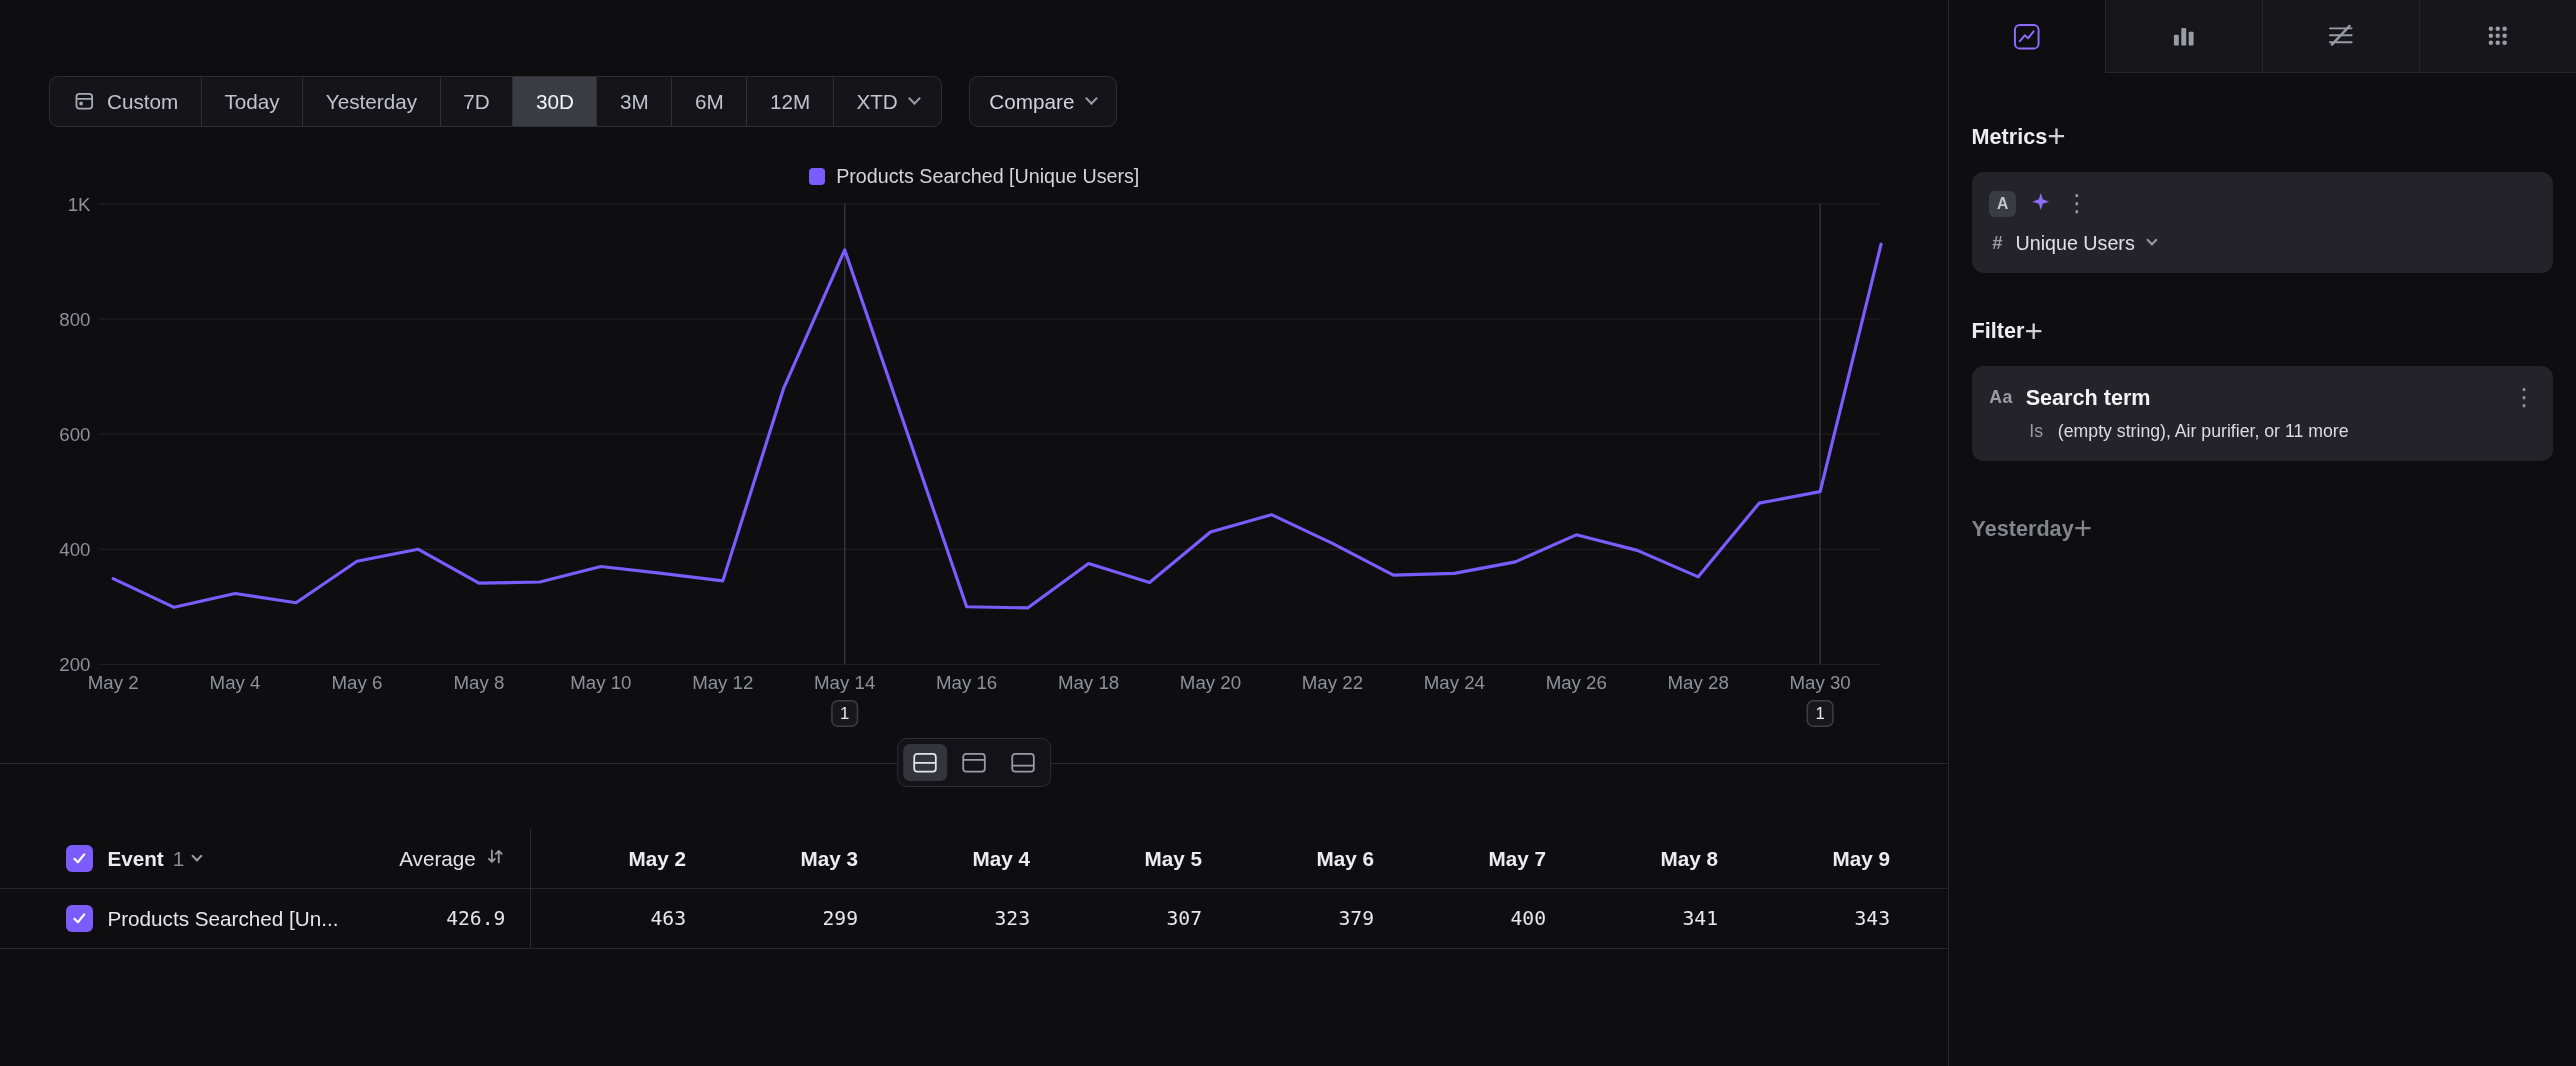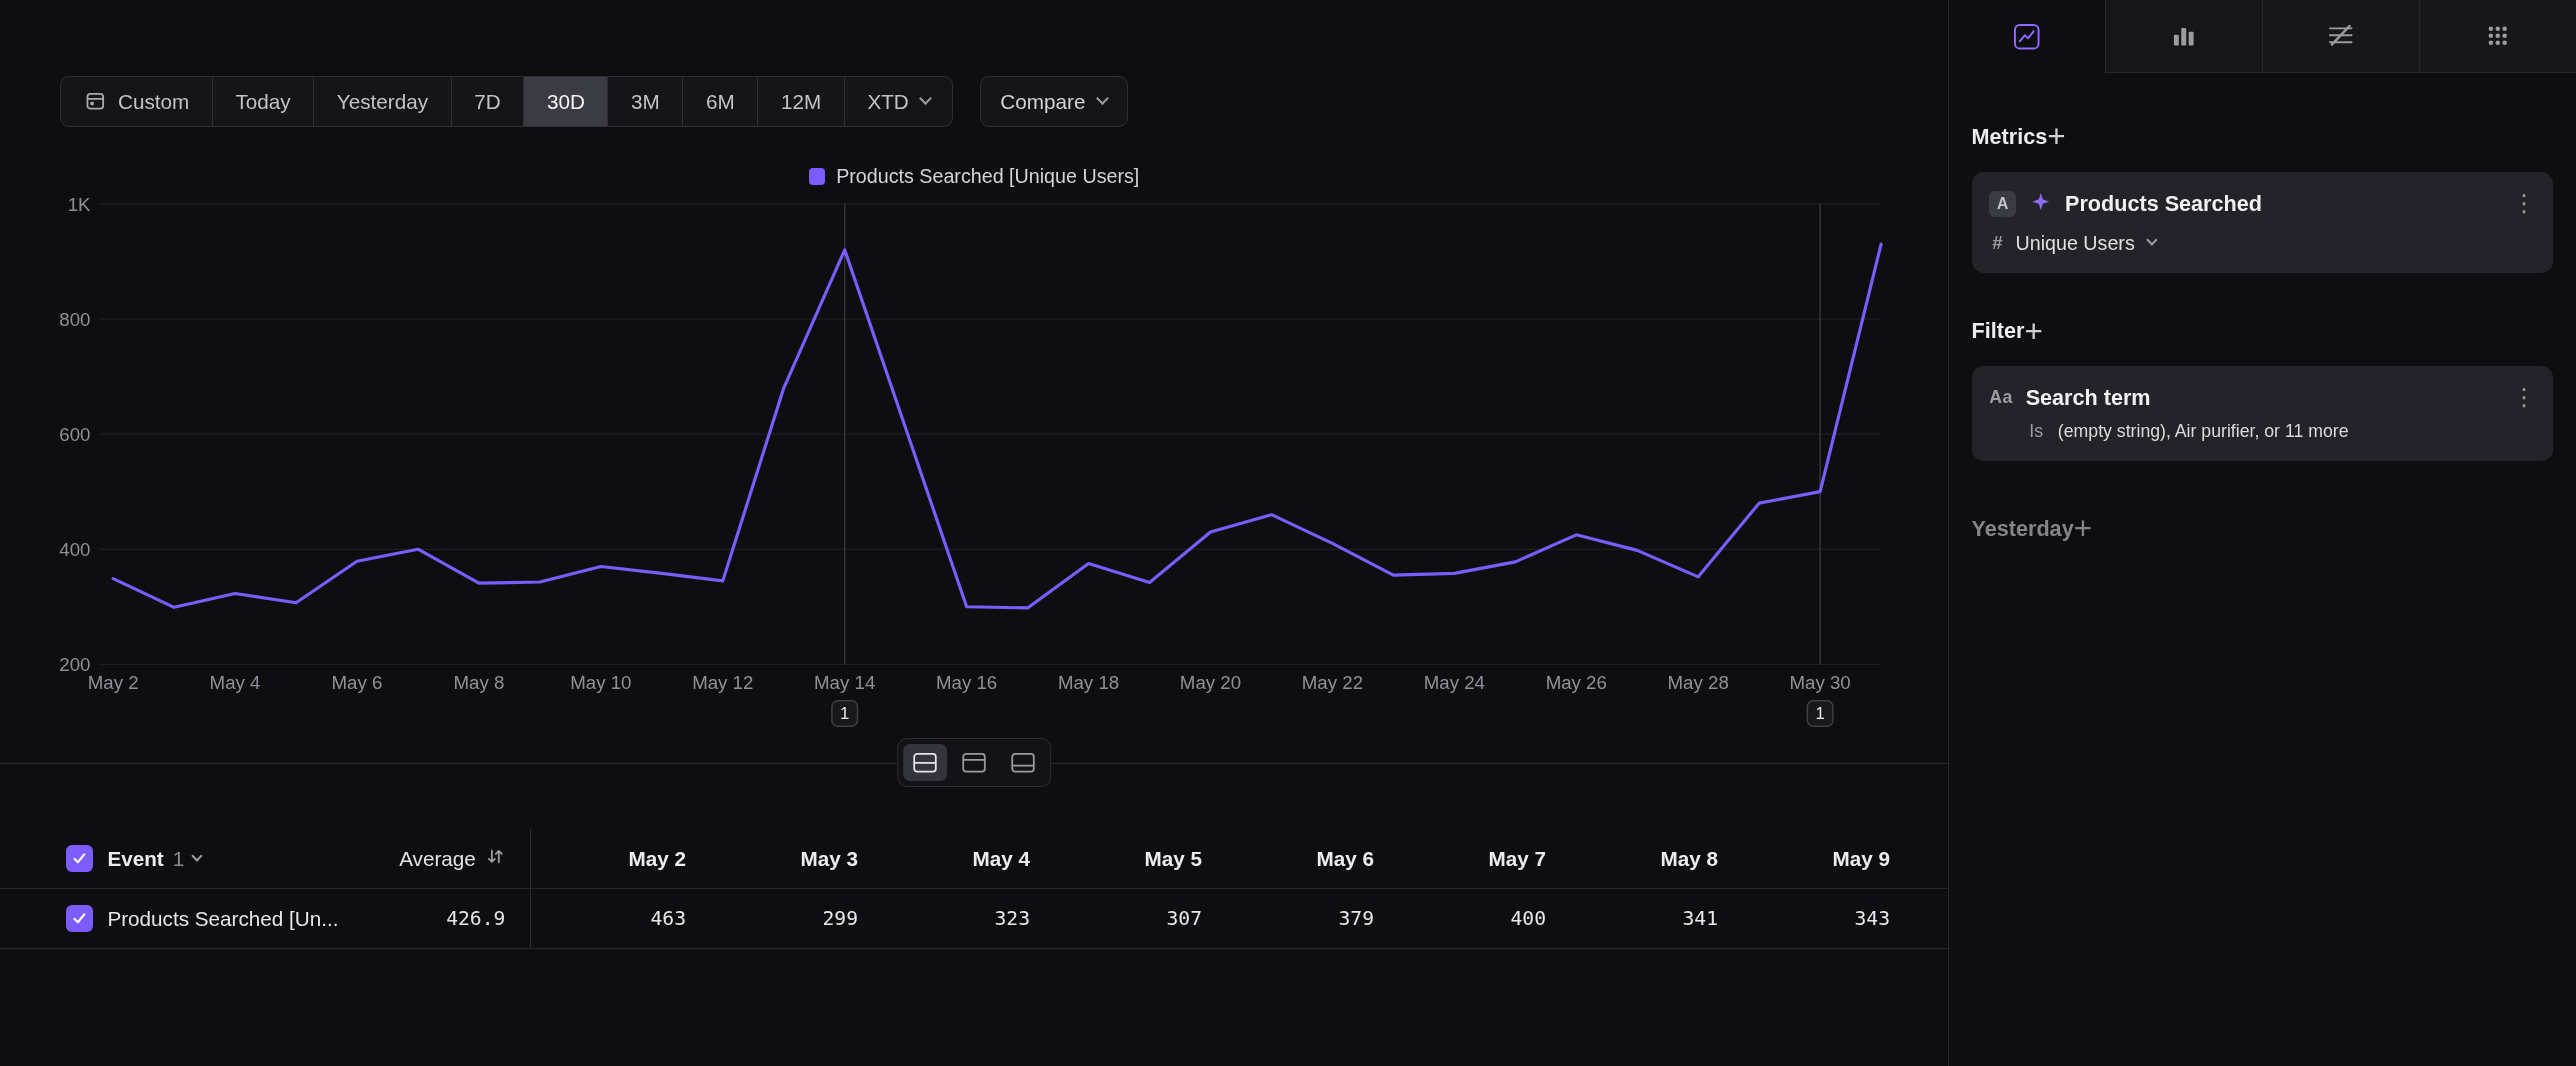--- a/index.html
+++ b/index.html
@@ -2,21 +2,21 @@
 <html><head>
 <meta charset="utf-8">
 <style>
   * { box-sizing: border-box; margin: 0; padding: 0; }
   html,body { width:2576px; height:1067px; background:#0e0e11; font-family:"Liberation Sans",sans-serif; color:#e8e8ea; overflow:hidden; }
   .app { position:relative; width:2576px; height:1067px; }
   .main { position:absolute; left:0; top:0; width:1948px; height:1067px; }
   .sidebar { position:absolute; top:0; right:0; width:628px; height:1067px; border-left:1px solid #26262b; background:#0e0e11; }
 
   
-  .toolbar { position:absolute; top:76px; left:49px; right:52px; height:51px; display:flex; justify-content:space-between; align-items:center; z-index:3;margin-left:11px; }
+  .toolbar { position:absolute; top:76px; left:49px; right:52px; height:51px; display:flex; justify-content:space-between; align-items:center; z-index:3; }
   .tb-left { display:flex; gap:26.6px; align-items:center; }
   .tb-right { display:flex; gap:22.6px; align-items:center; }
   .segmented { display:flex; border:1px solid #2e2e34; border-radius:8.9px; overflow:hidden; background:#141419; height:51px; }
   .seg-btn { display:flex; align-items:center; gap:11.8px; padding:0 22.6px; background:transparent; border:none; border-left:1px solid #2e2e34; color:#c2c2c9; font-size:20.7px; font-family:inherit; cursor:pointer; }
   .seg-btn:first-child { border-left:none; }
   .seg-btn.active { background:#3b3b43; color:#f4f4f6; }
   .btn { display:flex; align-items:center; gap:12.8px; height:51px; padding:0 19.7px; background:#141419; border:1px solid #2e2e34; border-radius:8.9px; color:#d2d2d8; font-size:20.7px; font-family:Liberation Sans, sans-serif; cursor:pointer; }
   .chev { width:8.9px; height:8.9px; border-right:2px solid #9b9ba2; border-bottom:2px solid #9b9ba2; transform:rotate(45deg); margin-top:-5.9px; display:inline-block; flex:0 0 auto; }
 
   
@@ -292,21 +292,20 @@
       <div class="sb-heading mt-metrics">
         <span>Metrics</span>
         <span class="plus">+</span>
       </div>
       <div class="card">
         <div class="card-row1">
           <span class="badge-a">A</span>
           <span><svg width="23.6" height="23.6" viewBox="0 0 24 24">
                 <path d="M12 3l2 6.4L20.5 12 14 14.1 12 20.5 10 14.1 3.5 12 10 9.4z" fill="#8f6bff"></path>
               </svg></span>
-          <span class="card-name">Products Searched</span>
           <span class="kebab">⋮</span>
         </div>
         <div class="card-row2">
           <span class="hash">#</span>
           <span>Unique Users</span>
           <i class="chev sm"></i>
         </div>
       </div>
 
       <div class="sb-heading mt-filter">

